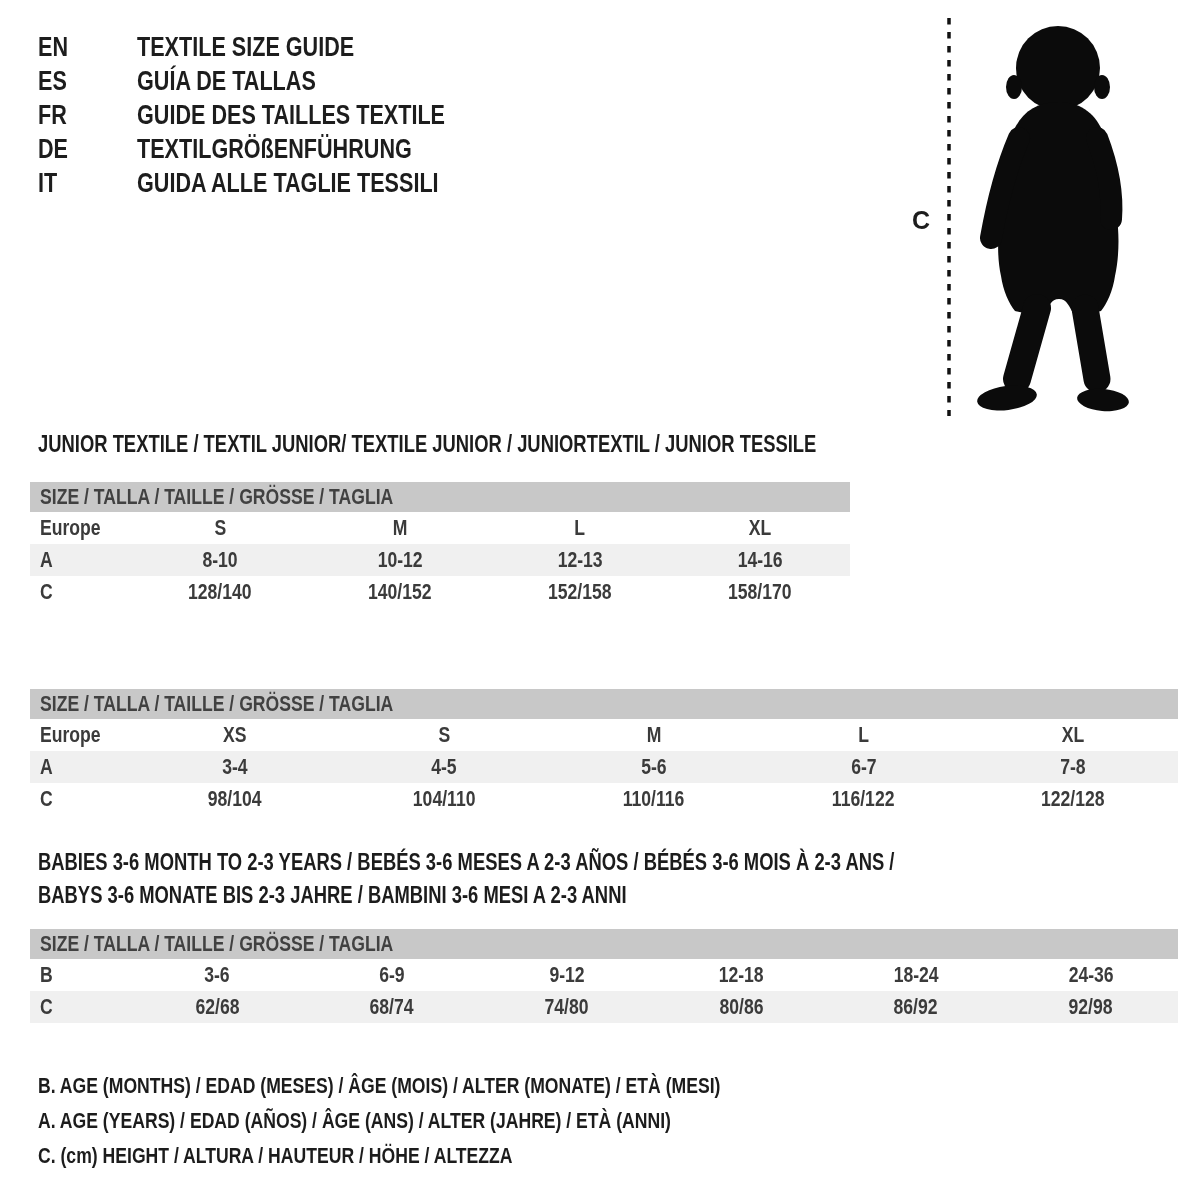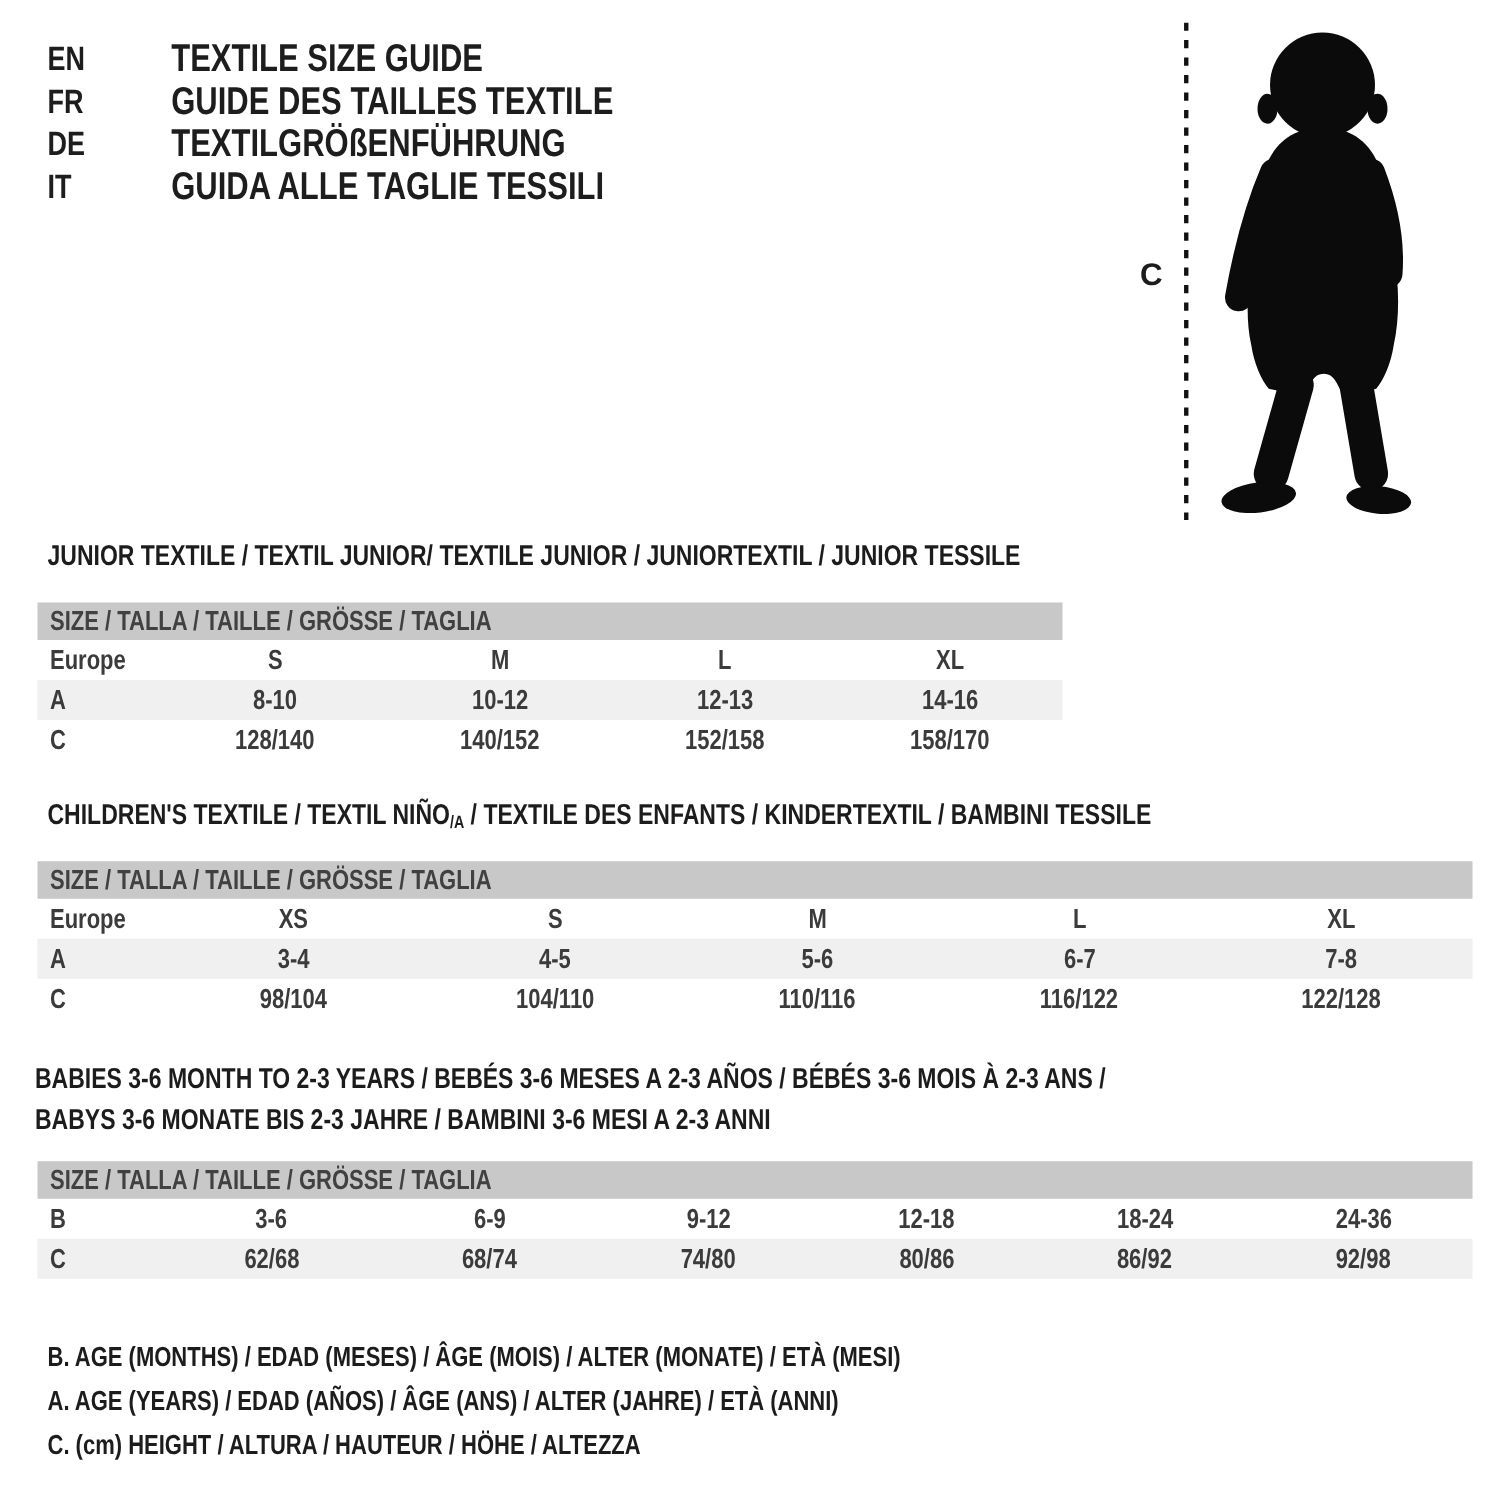--- a/index.html
+++ b/index.html
@@ -7,21 +7,21 @@
   #page { position:relative; width:1200px; height:1200px; background:#fff; overflow:hidden; }
 
   
   .cx { display:inline-block; transform:scaleX(0.8); transform-origin:50% 50%; white-space:nowrap; }
   .cx.left { transform-origin:0 50%; }
 
   
   .lang-list { position:absolute; left:38px; top:30px; }
   .lang-row { display:flex; height:34px; align-items:center;gap:19px; }
   .lang-code { width:80px; font-size:27px; font-weight:700; color:#1d1d1d; }
-  .lang-title { font-size:31px; font-weight:700; color:#1d1d1d; }
+  .lang-title { font-size:27px; font-weight:700; color:#1d1d1d; }
 
   
   .height-line { position:absolute; left:946px; top:18px; width:6px; height:398px; }
   .figure-c-label { position:absolute; left:900px; top:206px; width:42px; text-align:center;
                     font-size:25px; font-weight:700; color:#1d1d1d; }
   .toddler { position:absolute; left:963px; top:8px; }
 
   
   .section-title { position:absolute; left:38px; font-size:23px; font-weight:700; color:#1c1c1c; line-height:28px; }
   .sub-a { font-size:0.62em; vertical-align:-0.25em; }
@@ -35,36 +35,40 @@
   .cols5 { grid-template-columns:100px repeat(4,1fr); }
   .cols6 { grid-template-columns:100px repeat(5,1fr); }
   .cols7 { grid-template-columns:100px repeat(6,1fr); }
   .cell { text-align:center; overflow:visible; }
   .cell.label { text-align:left; padding-left:10px; }
 
   .w-junior { width:820px; }
   .w-wide { width:1148px; }
 
   
-  .babies-title { position:absolute; left:28px; top:846px; font-size:23px; font-weight:700;
+  .babies-title { position:absolute; left:38px; top:846px; font-size:23px; font-weight:700;
                   color:#1c1c1c; line-height:33px; }
 
   
   .footnotes { position:absolute; left:38px; top:1068px; font-size:22px; font-weight:700;
                color:#1c1c1c; line-height:35px; }
 </style>
 </head>
 <body>
 
 <div id="page">
 
   <div class="lang-list">
     <div class="lang-row">
       <span class="lang-code"><span class="cx left">EN</span></span>
       <span class="lang-title"><span class="cx left">TEXTILE SIZE GUIDE</span></span>
+    </div>
+    <div class="lang-row">
+      <span class="lang-code"><span class="cx left">ES</span></span>
+      <span class="lang-title"><span class="cx left">GUÍA DE TALLAS</span></span>
     </div>
     <div class="lang-row">
       <span class="lang-code"><span class="cx left">FR</span></span>
       <span class="lang-title"><span class="cx left">GUIDE DES TAILLES TEXTILE</span></span>
     </div>
     <div class="lang-row">
       <span class="lang-code"><span class="cx left">DE</span></span>
       <span class="lang-title"><span class="cx left">TEXTILGRÖßENFÜHRUNG</span></span>
     </div>
     <div class="lang-row">
@@ -117,23 +121,20 @@
     </div>
     <div class="trow cols5">
       <div class="cell label"><span class="cx left">C</span></div>
       <div class="cell"><span class="cx">128/140</span></div>
       <div class="cell"><span class="cx">140/152</span></div>
       <div class="cell"><span class="cx">152/158</span></div>
       <div class="cell"><span class="cx">158/170</span></div>
     </div>
   </div>
 
-  <div class="section-title" style="top:637px;">
-    <span class="cx left"><span>CHILDREN'S TEXTILE / TEXTIL NIÑO</span><span class="sub-a">/A</span><span> / TEXTILE DES ENFANTS / KINDERTEXTIL / BAMBINI TESSILE</span></span>
-  </div>
   <div class="stable w-wide" style="top:689px;">
     <div class="bar">
       <span class="cx left">SIZE / TALLA / TAILLE / GRÖSSE / TAGLIA</span>
     </div>
     <div class="trow cols6">
       <div class="cell label"><span class="cx left">Europe</span></div>
       <div class="cell"><span class="cx">XS</span></div>
       <div class="cell"><span class="cx">S</span></div>
       <div class="cell"><span class="cx">M</span></div>
       <div class="cell"><span class="cx">L</span></div>

